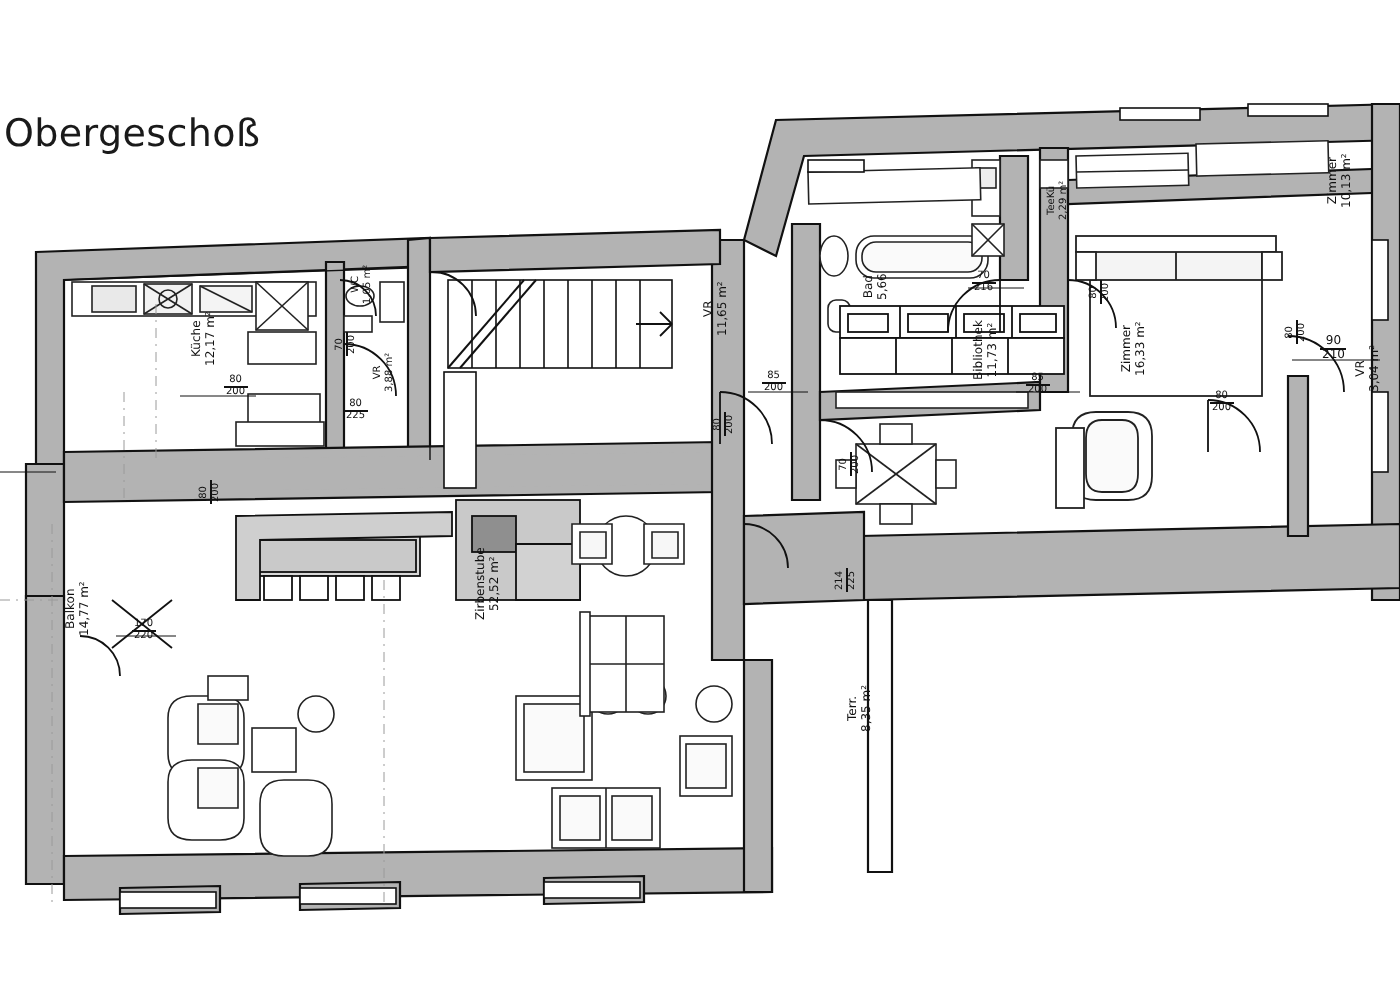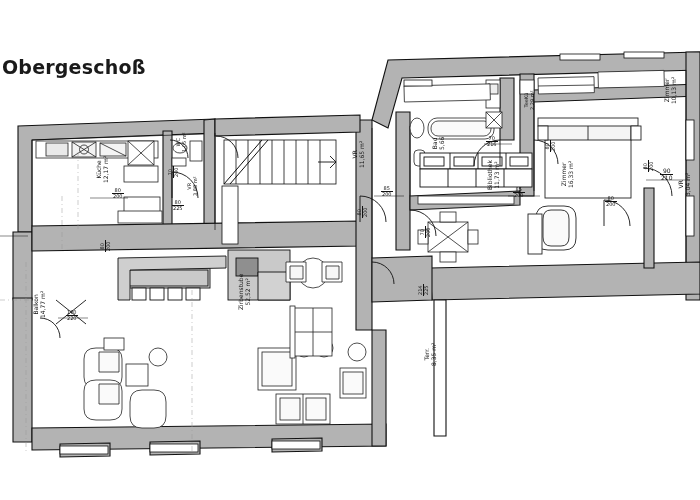--- a/index.html
+++ b/index.html
@@ -3,21 +3,21 @@
 <meta charset="utf-8">
 <style>
   html,body{margin:0;padding:0;background:#ffffff;}
   body{width:700px;height:500px;overflow:hidden;
        font-family:"DejaVu Sans","Liberation Sans",sans-serif;}
   #plan{position:relative;width:700px;height:500px;background:#ffffff;}
   #plan svg{position:absolute;left:0;top:0;}
   .title{
     position:absolute;left:2px;top:56px;
     font-family:"DejaVu Sans","Liberation Sans",sans-serif;
-    font-size:19px;color:#1a1a1a;letter-spacing:.2px;white-space:nowrap;font-weight:bold;
+    font-size:19px;color:#1a1a1a;letter-spacing:.2px;white-space:nowrap;
   }
   .lbl{
     position:absolute;white-space:nowrap;color:#111;
     font-family:"DejaVu Sans","Liberation Sans",sans-serif;
     line-height:1.12;text-align:center;
   }
   .lbl .nm{display:block;}
   .lbl .ar{display:block;}
   .rot90{transform:rotate(-90deg);transform-origin:left top;}
   .dim{

